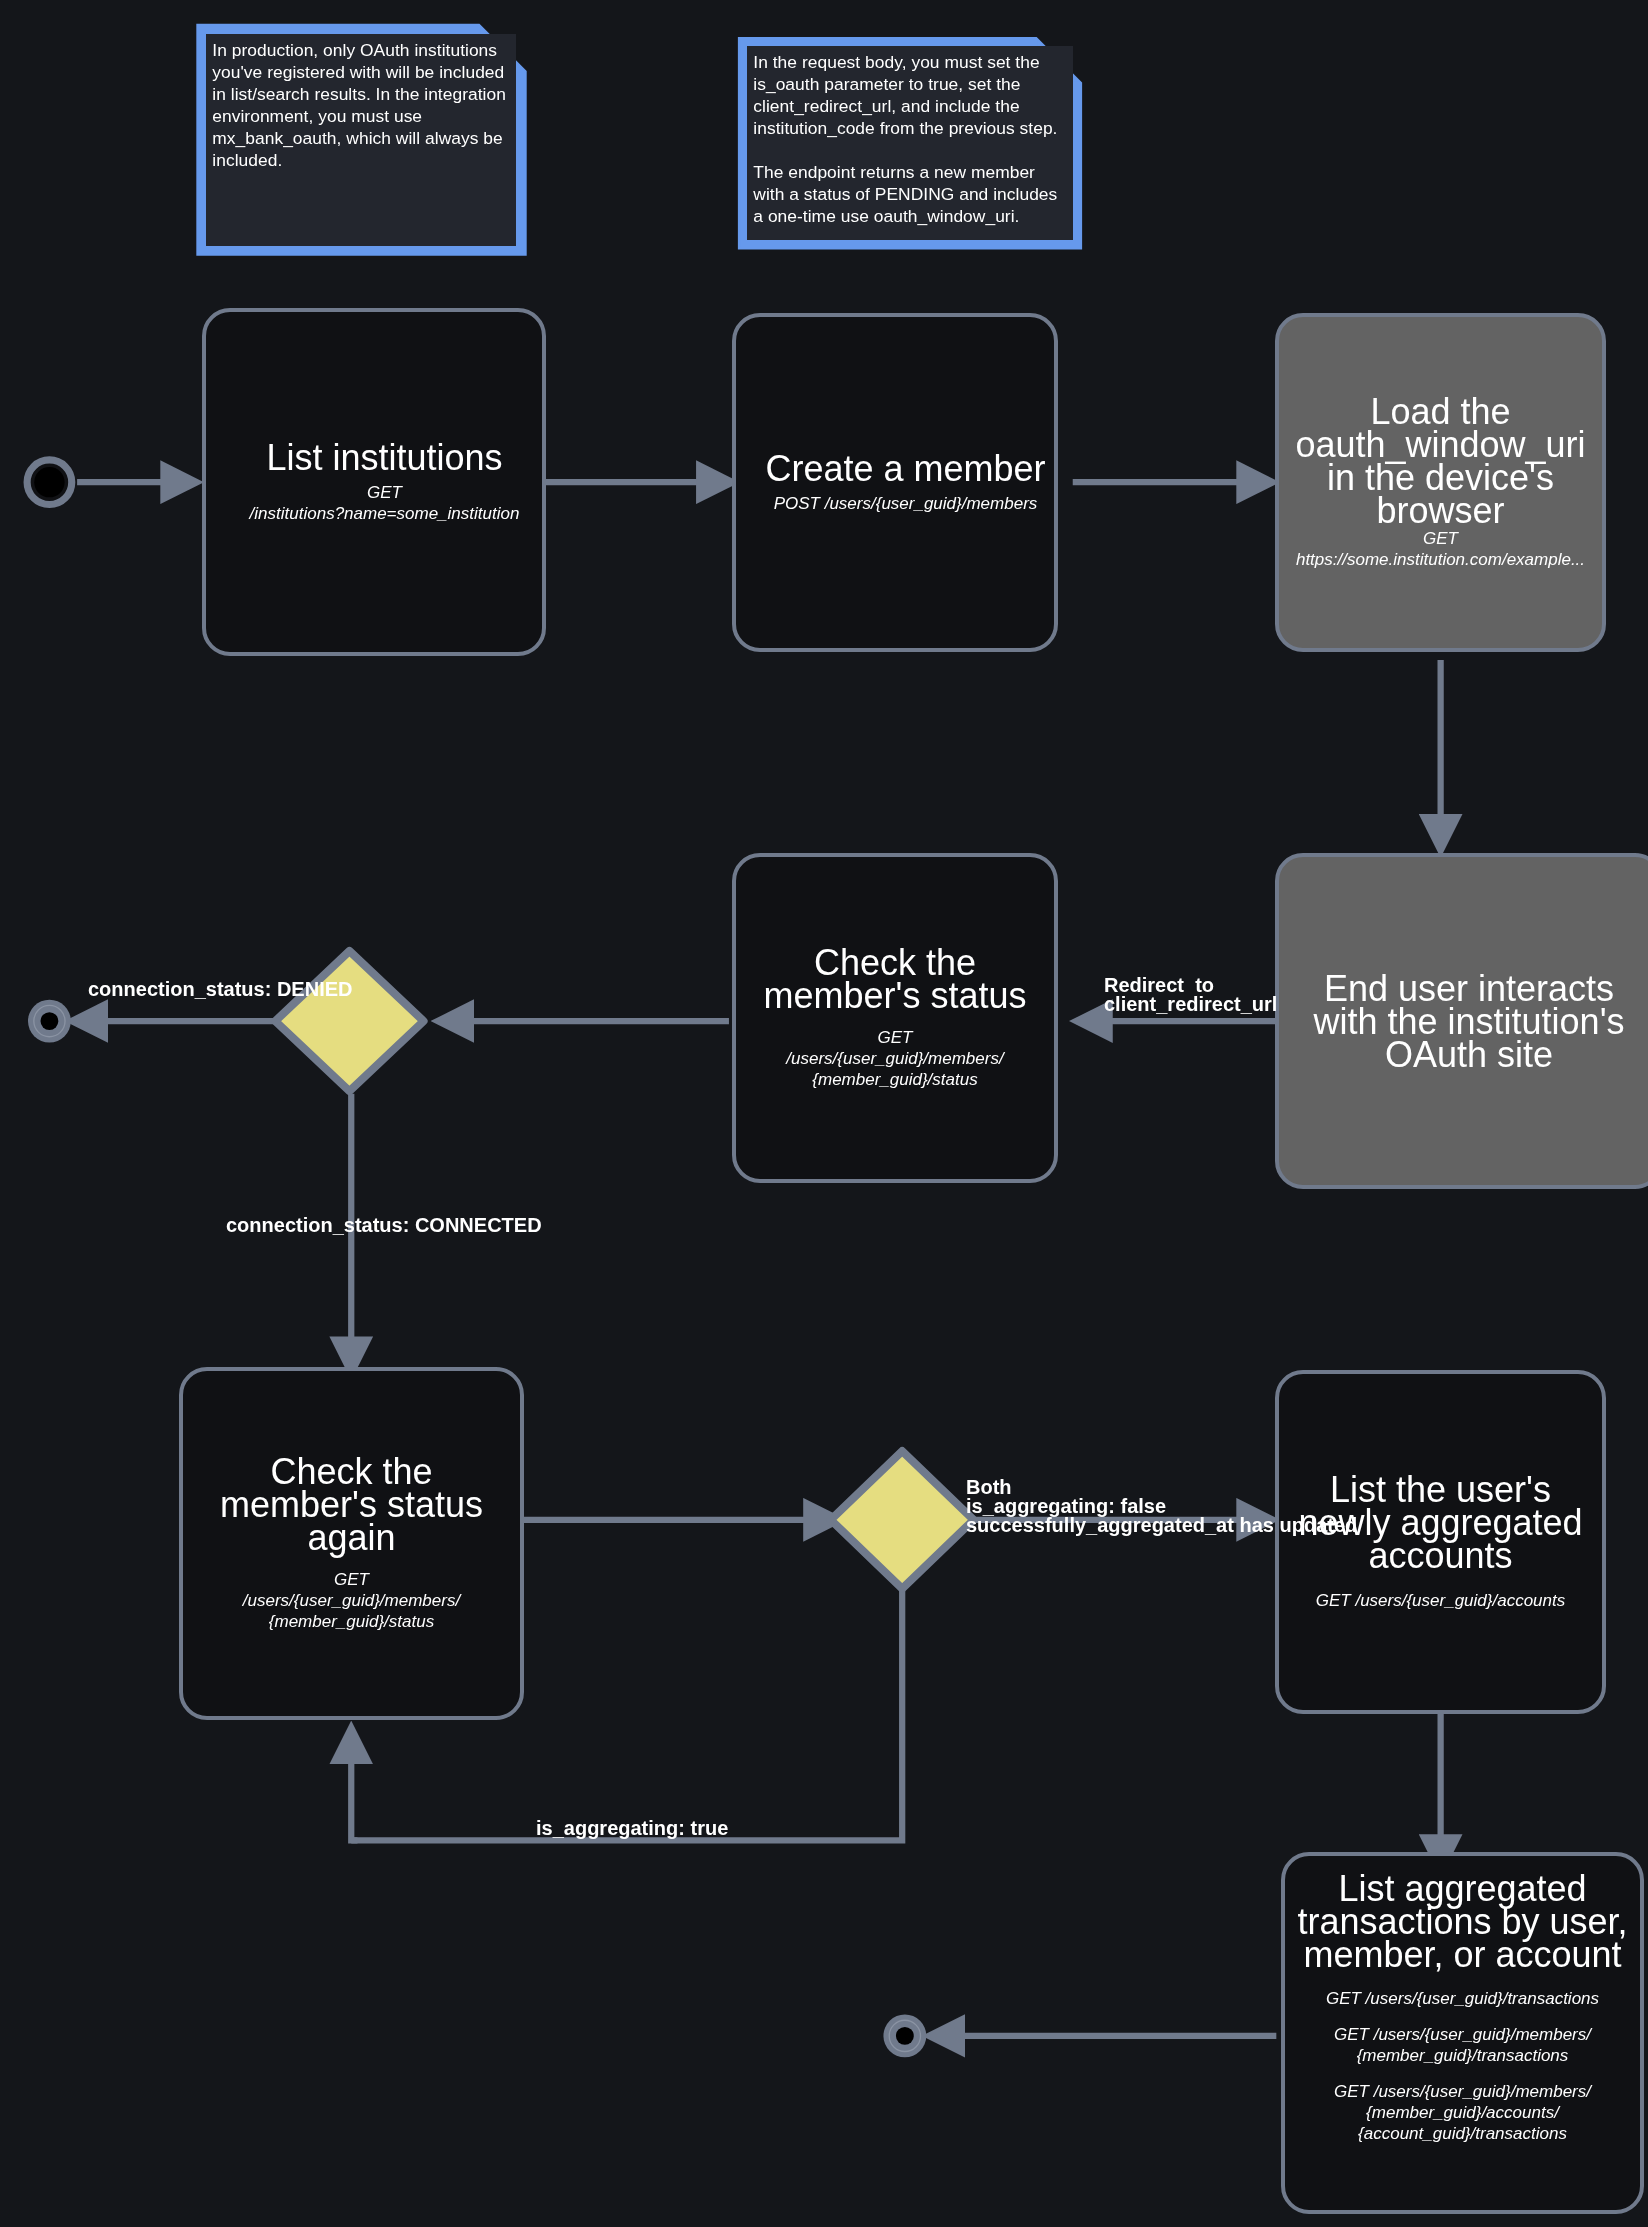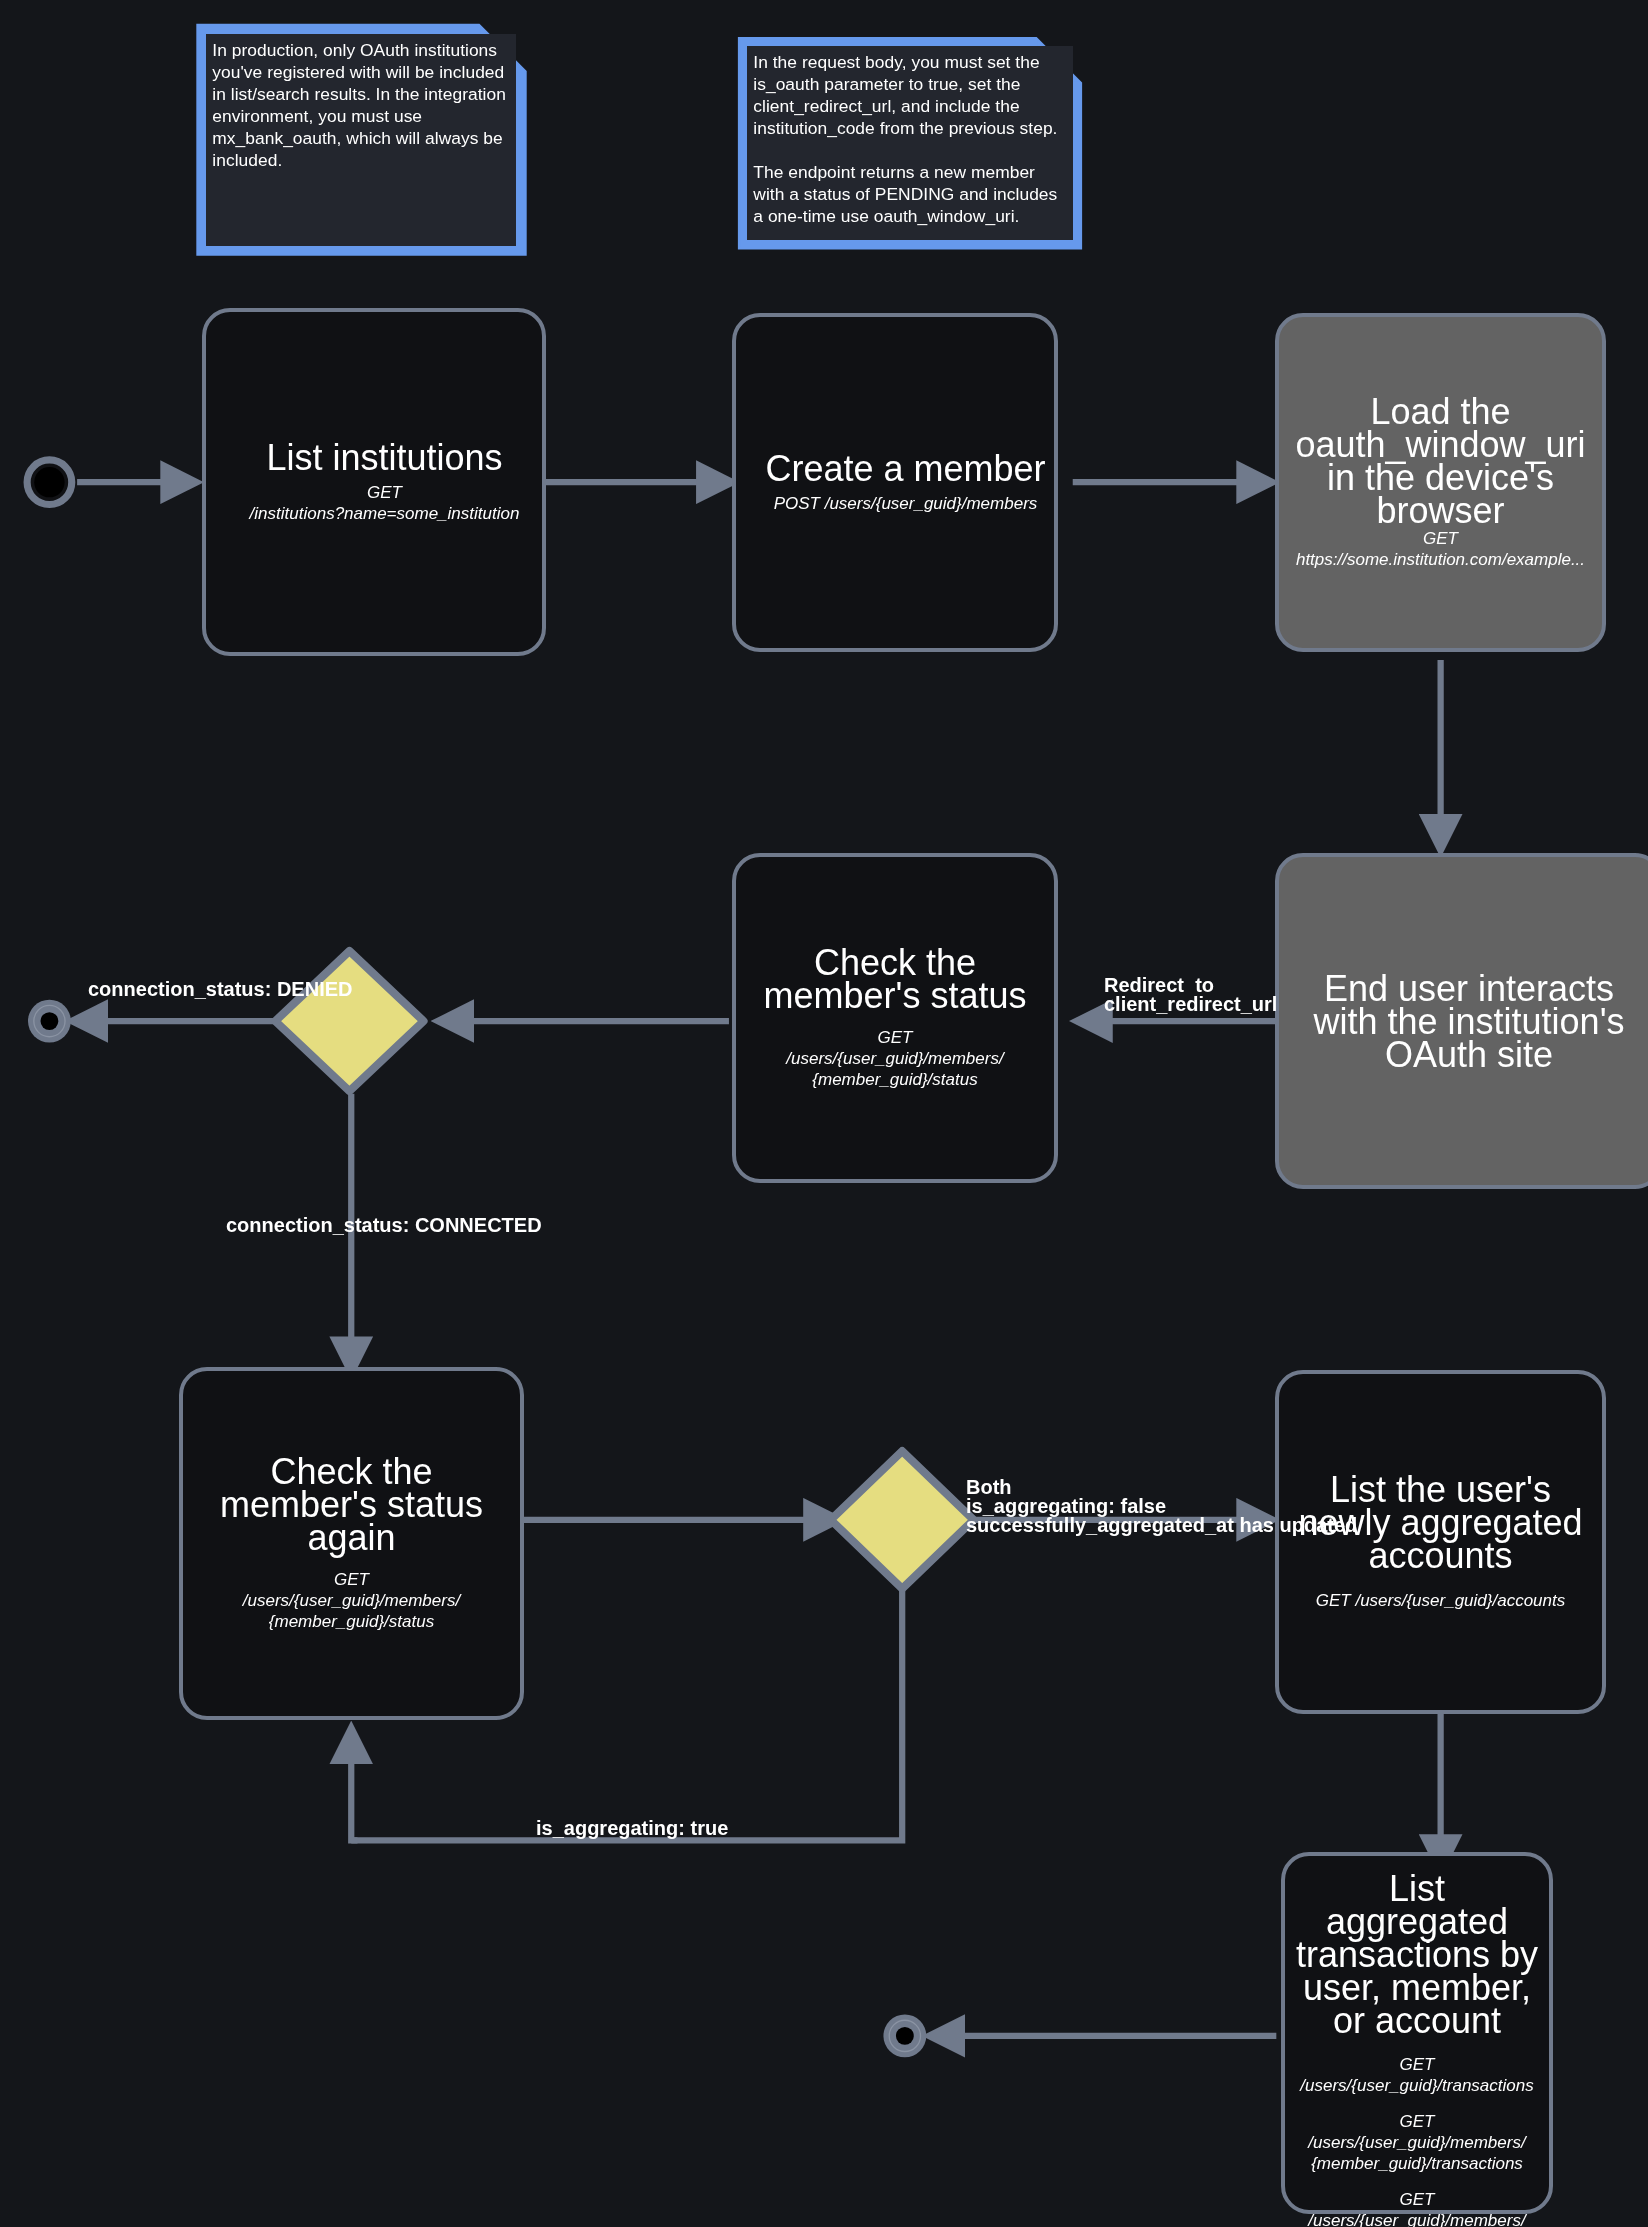--- a/index.html
+++ b/index.html
@@ -149,21 +149,21 @@
     <div class="sub" style="white-space:pre-line;margin-top:15px;">GET
 /users/{user_guid}/members/
 {member_guid}/status</div>
   </div>
 
   <div class="node" style="left:1275px;top:1370px;width:331px;height:344px;padding:0 10.7px;">
     <div class="title">List the user's newly aggregated accounts</div>
     <div class="sub" style="white-space:pre-line;margin-top:18px;">GET /users/{user_guid}/accounts</div>
   </div>
 
-  <div class="node" style="left:1281px;top:1852px;width:272px;height:362px;padding:0 8px;justify-content:flex-start;padding-top:16px;">
+  <div class="node" style="left:1281px;top:1852px;width:363px;height:362px;padding:0 8px;justify-content:flex-start;padding-top:16px;">
     <div class="title">List aggregated transactions by user, member, or account</div>
     <div class="sub" style="white-space:pre-line;margin-top:17px;">GET /users/{user_guid}/transactions</div>
     <div class="sub" style="white-space:pre-line;margin-top:15px;">GET  /users/{user_guid}/members/
 {member_guid}/transactions</div>
     <div class="sub" style="white-space:pre-line;margin-top:15px;">GET /users/{user_guid}/members/
 {member_guid}/accounts/
 {account_guid}/transactions</div>
   </div>
 
   <div class="elabel" style="left:88px;top:980px;">connection_status: DENIED</div>

